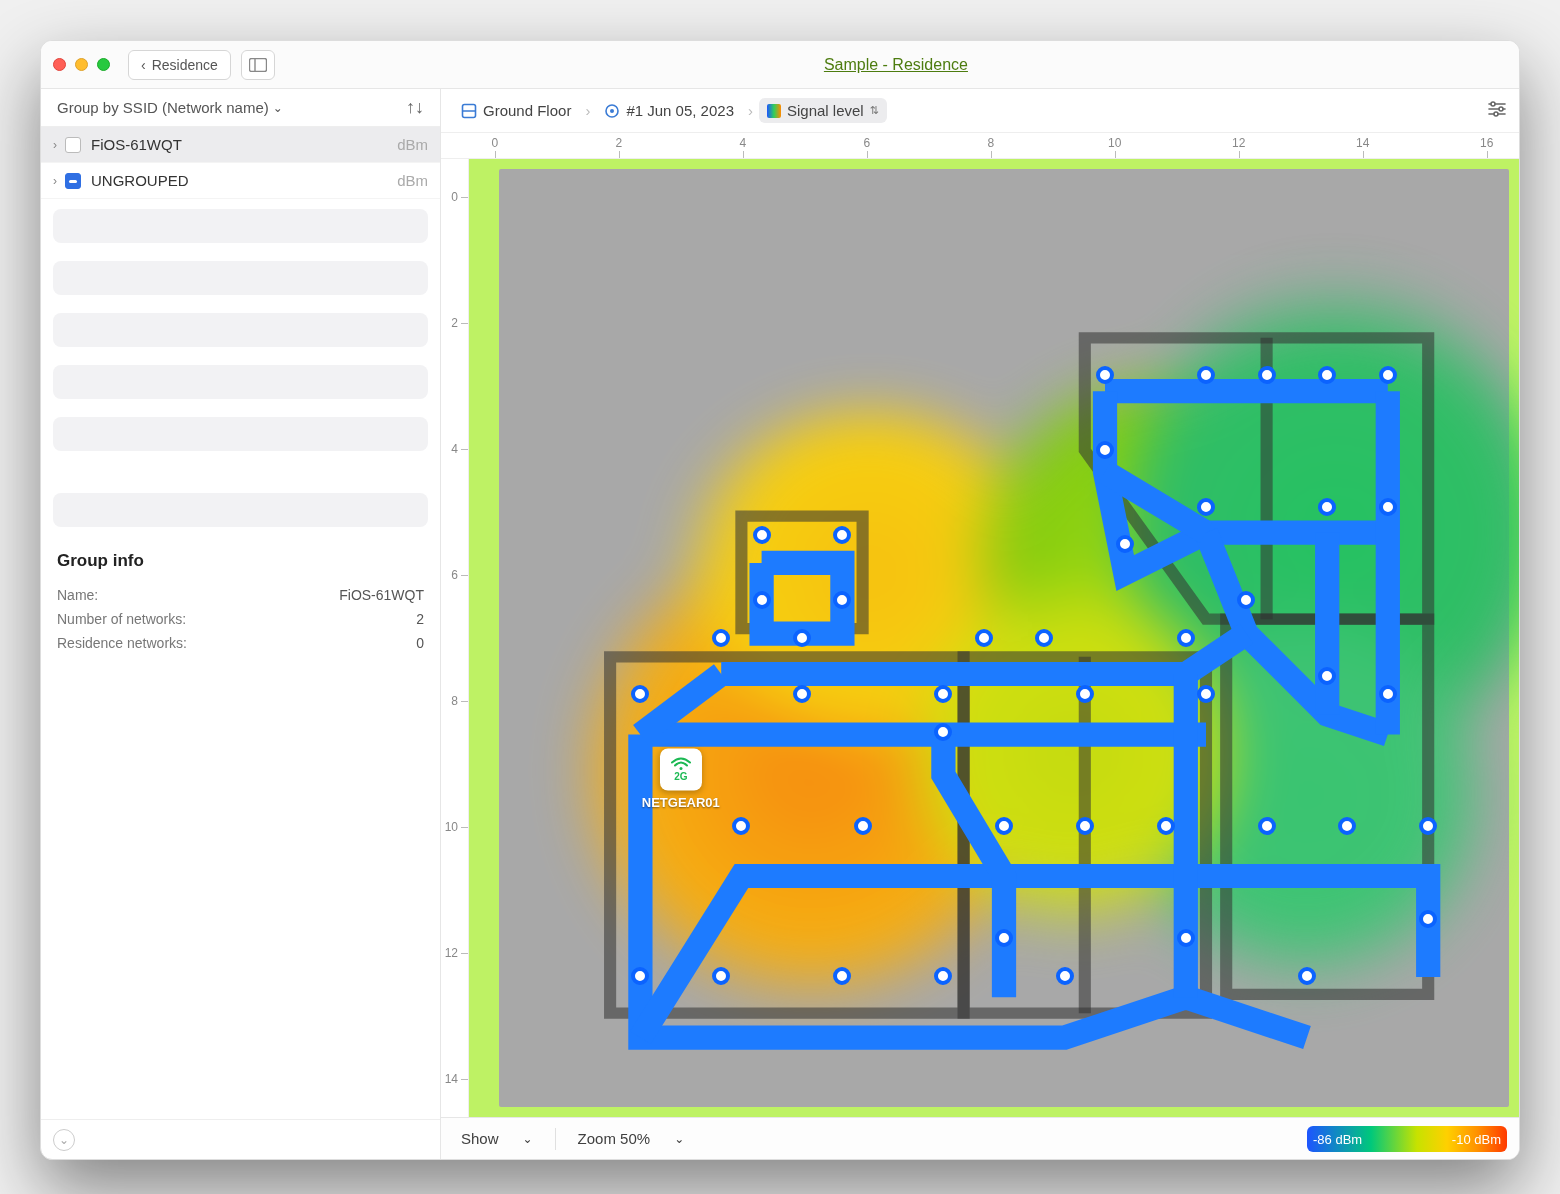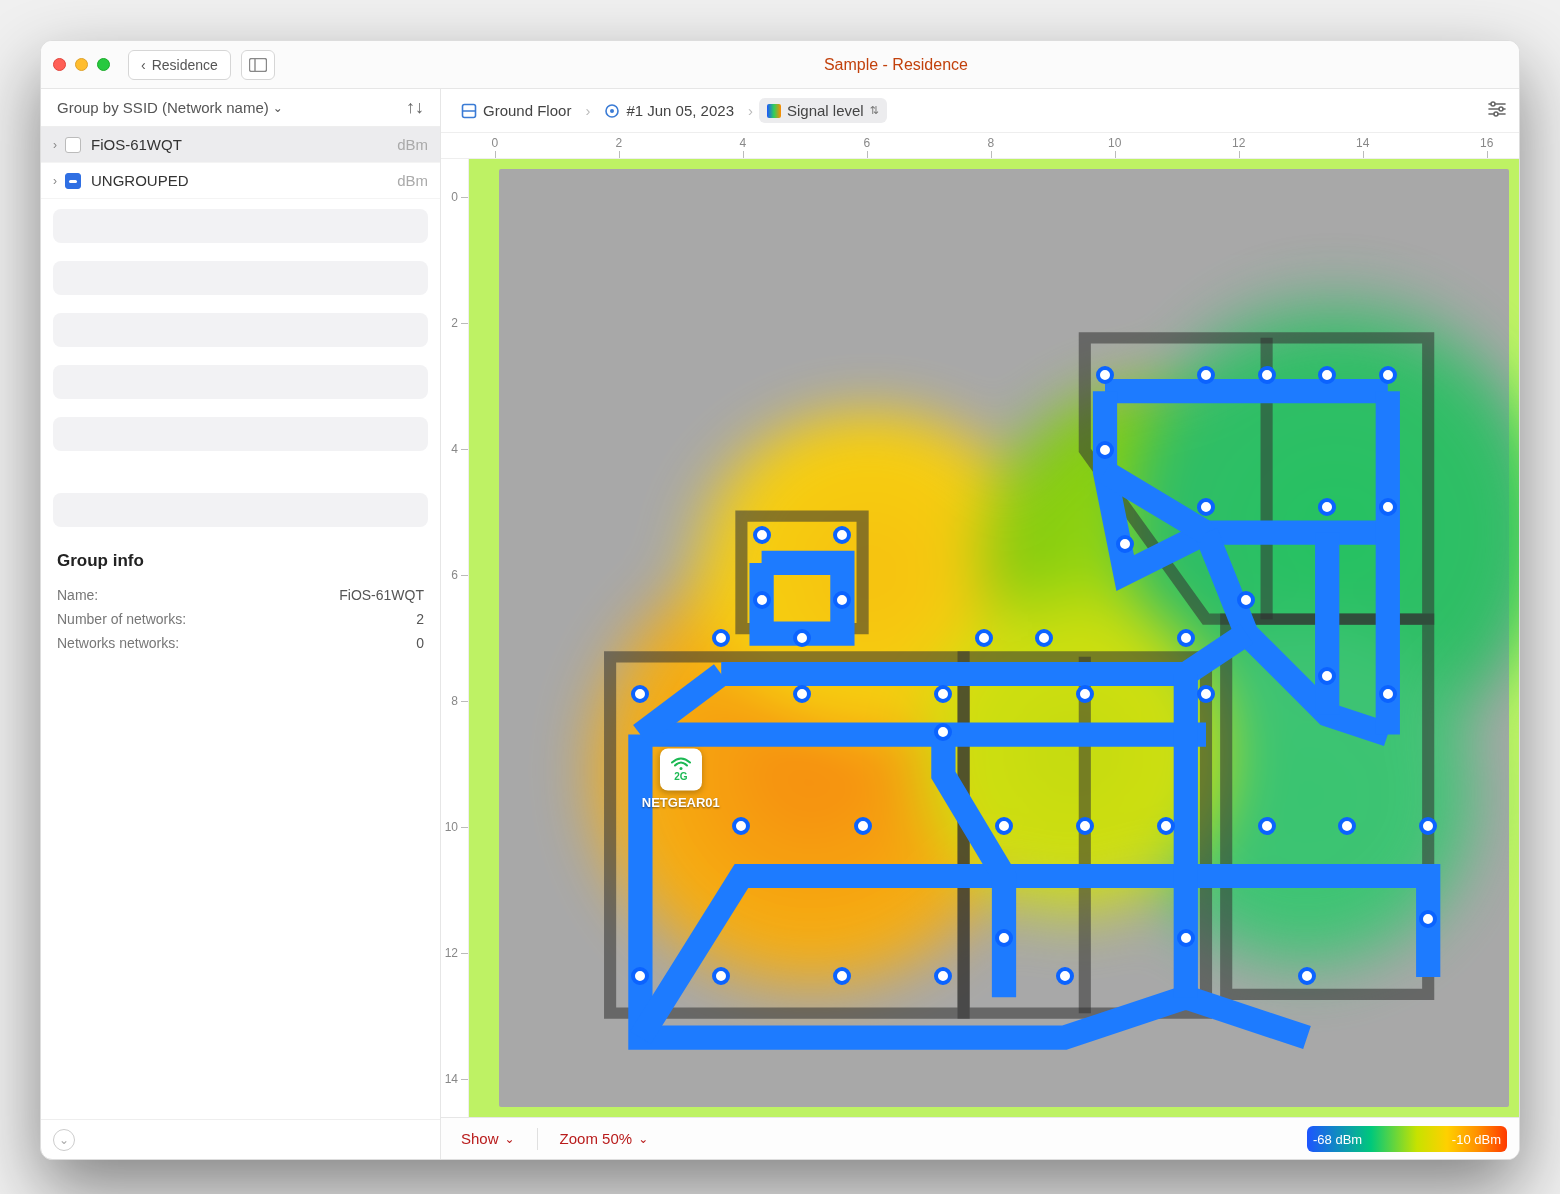--- a/index.html
+++ b/index.html
@@ -8,21 +8,21 @@
 
   
   .titlebar { height: 48px; display: flex; align-items: center; padding: 0 12px; border-bottom: 1px solid #e6e6e6; background: #fbfbfb; gap: 10px; }
   .traffic { display: flex; gap: 9px; align-items: center; margin-right: 8px; }
   .dot { width: 13px; height: 13px; border-radius: 50%; }
   .dot.red { background:#ff5f56; border:1px solid #e1443c; }
   .dot.yellow { background:#ffbd2e; border:1px solid #dea12a; }
   .dot.green { background:#27c93f; border:1px solid #1aab29; }
   .tb-btn { height: 30px; padding: 0 12px; border: 1px solid #d6d6d6; border-radius: 6px; background: #fff; color: #555; font-size: 14px; display: inline-flex; align-items: center; gap: 6px; cursor: pointer; }
   .tb-icon-btn { width: 34px; height: 30px; border: 1px solid #d6d6d6; border-radius: 6px; background: #fff; display: inline-flex; align-items: center; justify-content: center; cursor: pointer; }
-  .title-center { flex: 1; text-align: center; font-size: 16px; color: #c2410c; }
+  .title-center { flex: 1; text-align: center; font-size: 16px; color: #4d7c0f; text-decoration: underline; }
   .right-buttons { display: flex; gap: 8px; }
 
   
   .body { flex: 1; display: flex; min-height: 0; }
 
   
   .sidebar { width: 400px; border-right: 1px solid #e6e6e6; display: flex; flex-direction: column; min-height: 0; }
   .tabs-row { display: flex; align-items: center; gap: 10px; padding: 10px 12px; border-bottom: 1px solid #eee; }
   .tab { padding: 4px 12px; border-radius: 6px; font-size: 15px; color: #666; cursor: pointer; }
   .tab.active { background: #e4e4e6; color: #333; }
@@ -87,21 +87,21 @@
   .walls svg { width:100%; height:100%; }
 
   .survey-point { position:absolute; width:18px; height:18px; background:#fff; border:4px solid #0b63ff; border-radius:50%; transform:translate(-50%,-50%); z-index:5; }
   .survey-line { stroke:#1d7bff; stroke-width:2.4; fill:none; }
 
   .ap-badge { position:absolute; transform:translate(-50%,-50%); z-index:6; display:flex; flex-direction:column; align-items:center; gap:4px; }
   .ap-card { width:42px; height:42px; background:#fff; border-radius:8px; box-shadow:0 2px 6px rgba(0,0,0,0.25); display:flex; flex-direction:column; align-items:center; justify-content:center; }
   .ap-label { font-size:13px; font-weight:700; color:#fff; text-shadow:0 1px 2px rgba(0,0,0,0.5); }
 
   .bottom-bar { height:42px; border-top:1px solid #e6e6e6; display:flex; align-items:center; padding:0 12px; gap:14px; font-size:15px; background:#fdfdfd; }
-  .drop-btn { display:inline-flex; align-items:center; gap:6px; cursor:pointer; color:#b91c1c; padding:4px 8px; border-radius:6px; }
+  .drop-btn { display:inline-flex; align-items:center; gap:24px; cursor:pointer; color:#404040; padding:4px 8px; border-radius:6px; }
   .vsep { width:1px; height:22px; background:#e0e0e0; }
   .spacer { flex:1; }
   .legend { display:flex; align-items:center; height:26px; border-radius:6px; overflow:hidden; font-size:13px; color:#fff; }
   .legend-bar { width:200px; height:100%; background:linear-gradient(to right, #1e55ff 0%, #00c87b 32%, #c7e200 55%, #ffd000 70%, #ff9200 85%, #ff3a00 100%); position:relative; }
   .legend-min { position:absolute; left:6px; top:50%; transform:translateY(-50%); font-weight:500; }
   .legend-max { position:absolute; right:6px; top:50%; transform:translateY(-50%); font-weight:500; }
 </style>
 </head>
 <body>
 
@@ -164,21 +164,21 @@
         <h3>Group info</h3>
         <div class="gi-row">
           <span>Name:</span>
           <span class="val">FiOS-61WQT</span>
         </div>
         <div class="gi-row">
           <span>Number of networks:</span>
           <span class="val">2</span>
         </div>
         <div class="gi-row">
-          <span>Networks networks:</span>
+          <span>Residence networks:</span>
           <span class="val">0</span>
         </div>
       </div>
 
       <div class="sb-bottom">
         <div class="collapse-icon">⌄</div>
       </div>
     </div>
 
     <div class="main">
@@ -381,21 +381,21 @@
           <span style="font-size:12px;">⌄</span>
         </div>
         <div class="vsep"></div>
         <div class="drop-btn">
           <span>Zoom 50%</span>
           <span style="font-size:12px;">⌄</span>
         </div>
         <div class="spacer"></div>
         <div class="legend">
           <div class="legend-bar">
-            <span class="legend-min">-68 dBm</span>
+            <span class="legend-min">-86 dBm</span>
             <span class="legend-max">-10 dBm</span>
           </div>
         </div>
       </div>
 
     </div>
   </div>
 </div>
 
 </body></html>

